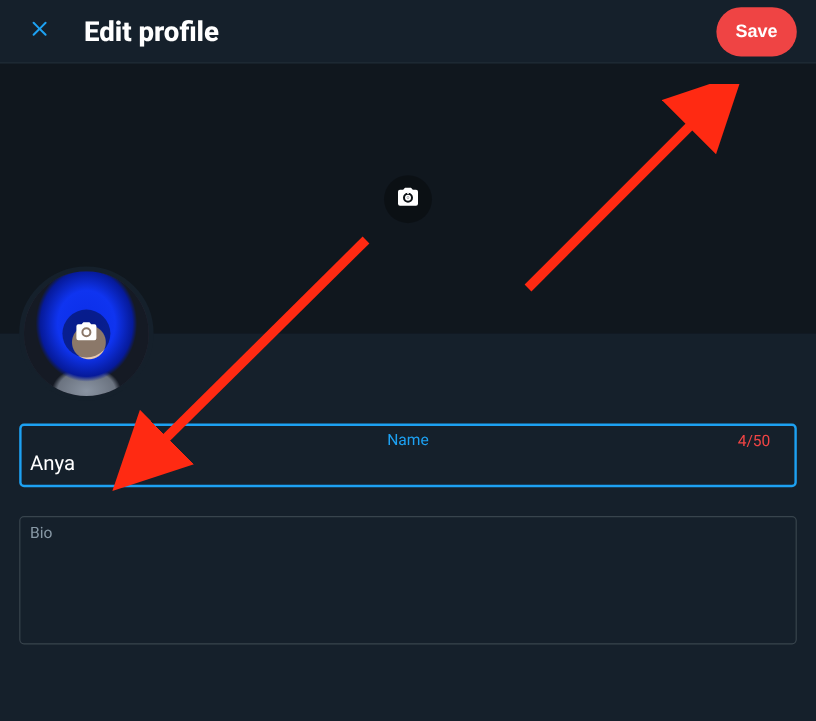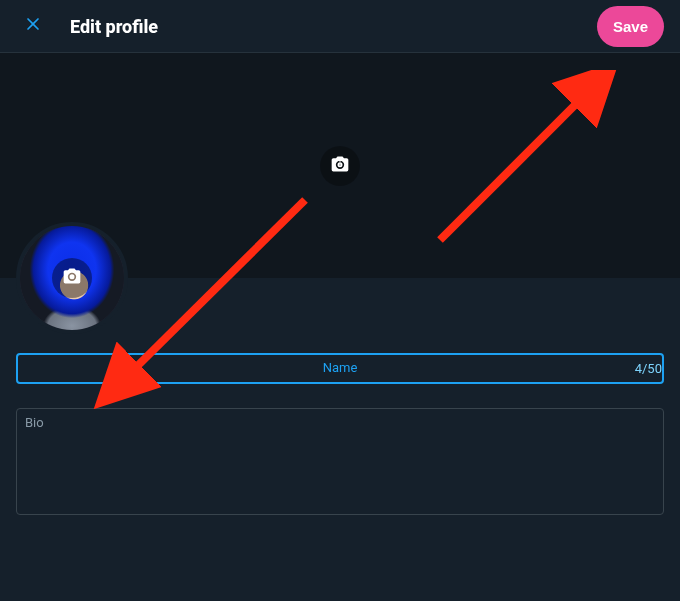--- a/index.html
+++ b/index.html
@@ -33,26 +33,26 @@
       cursor: pointer;
       color: #1da1f2;
       margin-right: 20px;
     }
     .close-btn svg {
       width: 20px;
       height: 20px;
       fill: #1da1f2;
     }
     .header-title {
-      font-size: 18px;
+      font-size: 23px;
       font-weight: 800;
       flex: 1;
     }
     .save-btn {
-      background: #ec4899;
+      background: #ef4444;
       color: #fff;
       border: none;
       border-radius: 9999px;
       padding: 12px 16px;
       font-size: 15px;
       font-weight: 700;
       cursor: pointer;
     }
     .banner {
       width: 100%;
@@ -137,24 +137,24 @@
     .field-label {
       font-size: 13px;
       color: #8899a6;
     }
     .field.focused .field-label {
       color: #1da1f2;
       text-align: center;
     }
     .field-counter {
       position: absolute;
-      right: 0;
+      right: 20px;
       top: 6px;
       font-size: 13px;
-      color: #7dd3fc;
+      color: #ef4444;
     }
     .field-input {
       width: 100%;
       background: transparent;
       border: none;
       outline: none;
       color: #fff;
       font-size: 17px;
       margin-top: 2px;
       font-family: inherit;
@@ -215,20 +215,21 @@
     </div>
   </div>
 </div>
 
 <div class="spacer"></div>
 
 <div class="form">
   <div class="field focused">
     <div class="field-label">Name</div>
     <div class="field-counter">4/50</div>
+    <input class="field-input" type="text" value="Anya" style="">
   </div>
 
   <div class="field">
     <div class="field-label">Bio</div>
     <textarea class="field-textarea" style=""></textarea>
   </div>
 </div>
 
 <div class="arrow" style="left:80px; top:70px;">
   <svg width="560" height="350">

